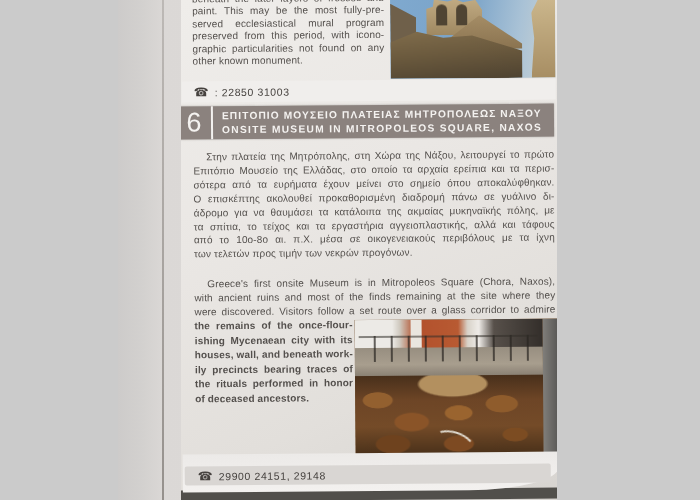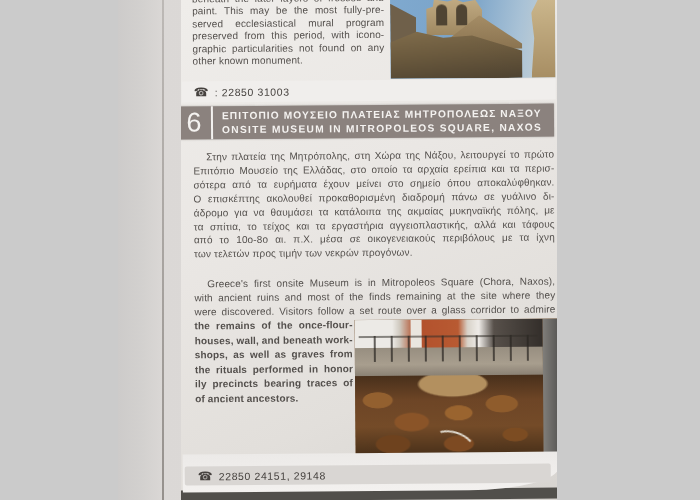--- a/index.html
+++ b/index.html
@@ -132,40 +132,40 @@
         </div>
 
       <div class="eng-full body-text" data-indentfirst="1">
           <div class="tline">Greece's first onsite Museum is in Mitropoleos Square (Chora, Naxos),</div>
           <div class="tline">with ancient ruins and most of the finds remaining at the site where they</div>
           <div class="tline">were discovered. Visitors follow a set route over a glass corridor to admire</div>
         </div>
 
       <div class="eng-wrap body-text" data-endleft="1">
           <div class="tline">the remains of the once-flour-</div>
+          <div class="tline">ishing Mycenaean city with its</div>
           <div class="tline">houses, wall, and beneath work-</div>
-          <div class="tline">shops, as well as graves from</div>
+          <div class="tline">ily precincts bearing traces of</div>
           <div class="tline">the rituals performed in honor</div>
-          <div class="tline">ily precincts bearing traces of</div>
-          <div class="tline">of ancient ancestors.</div>
+          <div class="tline">of deceased ancestors.</div>
         </div>
 
       <div class="excav">
         <div class="ex-dirt"></div>
         <div class="ex-top"></div>
         <div class="ex-col"></div>
         <div class="ex-floor"></div>
         <div class="ex-rail"></div>
         <div class="ex-wire"></div>
         <div class="ex-pillar"></div>
       </div>
 
       <div class="white-bottom"></div>
       <div class="bottom-bar"></div>
 
       <div class="phone-strip strip2">
         <span class="tel-icon">☎</span>
-        <span class="phone-num">22850 24151, 29148</span>
+        <span class="phone-num">29900 24151, 29148</span>
       </div>
 
     </div>
   </div>
 </div>
 
 </body></html>

